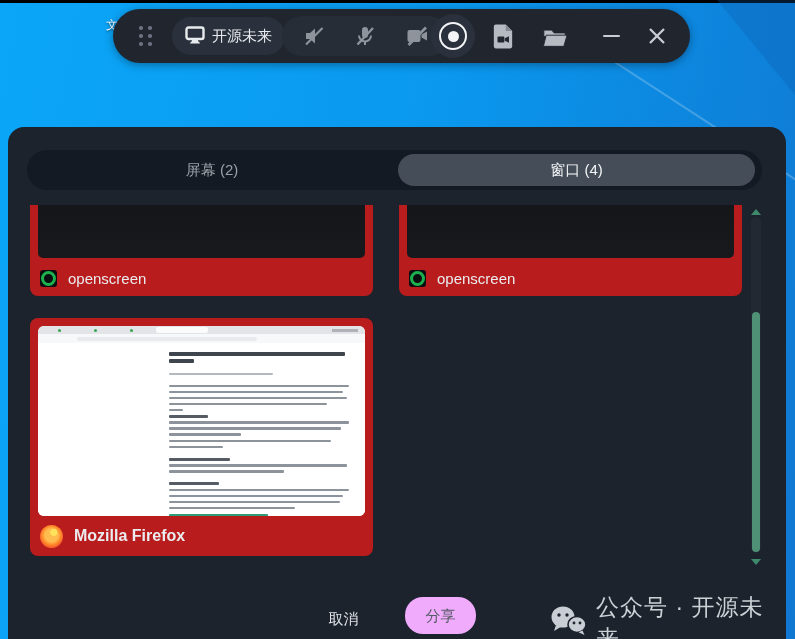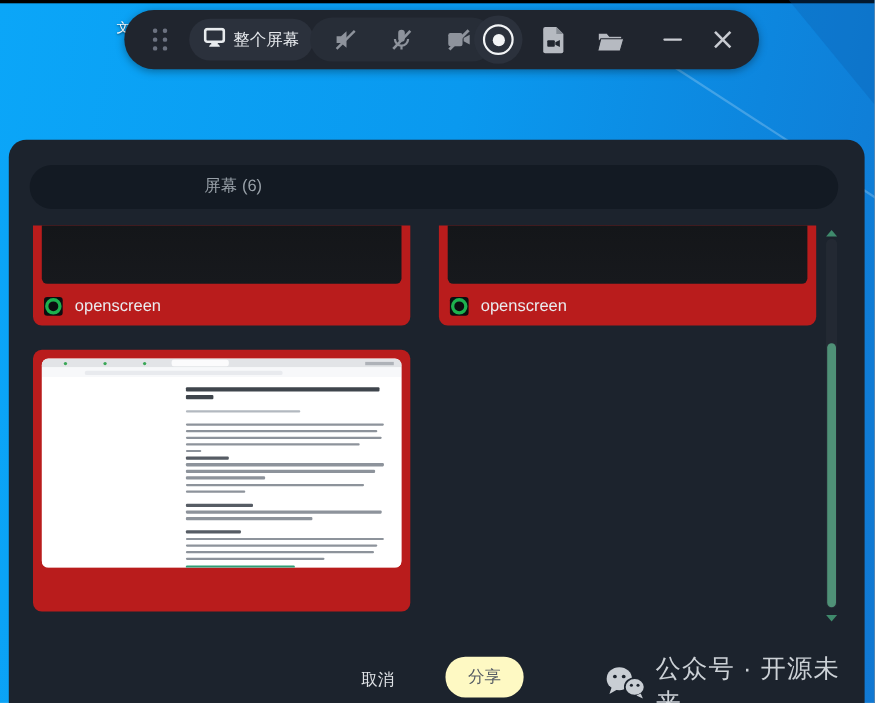--- a/index.html
+++ b/index.html
@@ -93,21 +93,21 @@
     border-left:5px solid transparent;border-right:5px solid transparent;border-bottom:6px solid #3f8a6c;}
   .scroll .tri-down{position:absolute;left:2px;bottom:0;width:0;height:0;cursor:pointer;
     border-left:5px solid transparent;border-right:5px solid transparent;border-top:6px solid #3f8a6c;}
   .scroll .track{position:absolute;left:2px;top:12px;width:10px;height:336px;background:rgba(255,255,255,.03);border-radius:5px;}
   .scroll .thumb-bar{position:absolute;left:3px;top:107px;width:8px;height:240px;border-radius:4px;background:#4f9177;cursor:grab;}
 
   
   .cancel-btn{position:absolute;left:313px;top:478px;width:45px;height:28px;line-height:28px;
     text-align:center;color:#e0e3e7;font-size:15px;cursor:pointer;}
   .share-btn{position:absolute;left:397px;top:470px;width:71px;height:37px;line-height:37px;
-    border-radius:18px;background:#fef9c3;text-align:center;color:#545b64;font-size:15px;cursor:default;}
+    border-radius:18px;background:#f0abfc;text-align:center;color:#545b64;font-size:15px;cursor:default;}
   .watermark{position:absolute;left:541px;top:465px;display:flex;align-items:center;gap:9px;
     color:#ccd1d6;font-size:23px;font-weight:500;letter-spacing:1px;}
 </style>
 </head>
 <body>
 
 <div class="top-strip"></div>
 <div class="wp-ray" style="left:560px;top:110px;"></div>
 <div class="wp-dark"></div>
 <span class="desktop-frag">文</span>
@@ -123,21 +123,21 @@
   </div>
 
   <div class="screen-pill">
     <span>
       <svg width="20" height="18" viewBox="0 0 20 18">
         <rect x="1.5" y="1.5" width="17" height="11.5" rx="2" fill="none" stroke="#e8ebee" stroke-width="2.4"></rect>
         <rect x="7" y="14" width="6" height="2" fill="#e8ebee"></rect>
         <path d="M5 17.5 L15 17.5 L14 15.5 L6 15.5 Z" fill="#e8ebee"></path>
       </svg>
     </span>
-    <span>整个屏幕</span>
+    <span>开源未来</span>
   </div>
 
   <div class="mute-group">
     <div class="tb-icon">
       <svg width="24" height="24" viewBox="0 0 24 24">
         <path d="M4 9 h4 l5 -4.5 v15 l-5 -4.5 h-4 z" fill="#8e939c"></path>
         <line x1="4" y1="20.5" x2="20.5" y2="4" stroke="#8e939c" stroke-width="2.2"></line>
       </svg>
     </div>
     <div class="tb-icon">
@@ -187,21 +187,22 @@
     <svg width="18" height="18" viewBox="0 0 18 18">
       <line x1="2" y1="2" x2="16" y2="16" stroke="#c9ccd2" stroke-width="2.3"></line>
       <line x1="16" y1="2" x2="2" y2="16" stroke="#c9ccd2" stroke-width="2.3"></line>
     </svg>
   </div>
 </div>
 
 <div class="dialog">
 
   <div class="tabbar">
-    <div class="tab-inactive">屏幕 (6)</div>
+    <div class="tab-inactive">屏幕 (2)</div>
+    <div class="tab-active">窗口 (4)</div>
   </div>
 
   <div class="card cut" style="left:22px;top:78px;width:343px;height:91px;">
     <div class="thumb cut" style="top:0;width:327px;height:53px;background:linear-gradient(180deg,#141619,#17191d);"></div>
     <div class="card-label" style="top:62px;height:22px;">
       <span class="os-icon">
           <span class="os-ring"></span>
         </span>
       <span class="lbl-sm">openscreen</span>
     </div>
@@ -255,20 +256,24 @@
           <div class="tl h2" style="width:28%"></div>
           <div class="tl" style="width:100%"></div>
           <div class="tl" style="width:97%"></div>
           <div class="tl" style="width:95%"></div>
           <div class="tl" style="width:70%"></div>
           <div class="tl green" style="width:55%;margin-top:5px"></div>
 
         </div>
       </div>
     </div>
+    <div class="card-label" style="top:206px;height:24px;">
+      <span class="ff-logo"></span>
+      <span class="lbl-lg">Mozilla Firefox</span>
+    </div>
   </div>
 
 
   <div class="scroll">
     <div class="track"></div>
     <div class="tri-up"></div>
     <div class="thumb-bar"></div>
     <div class="tri-down"></div>
   </div>
 

